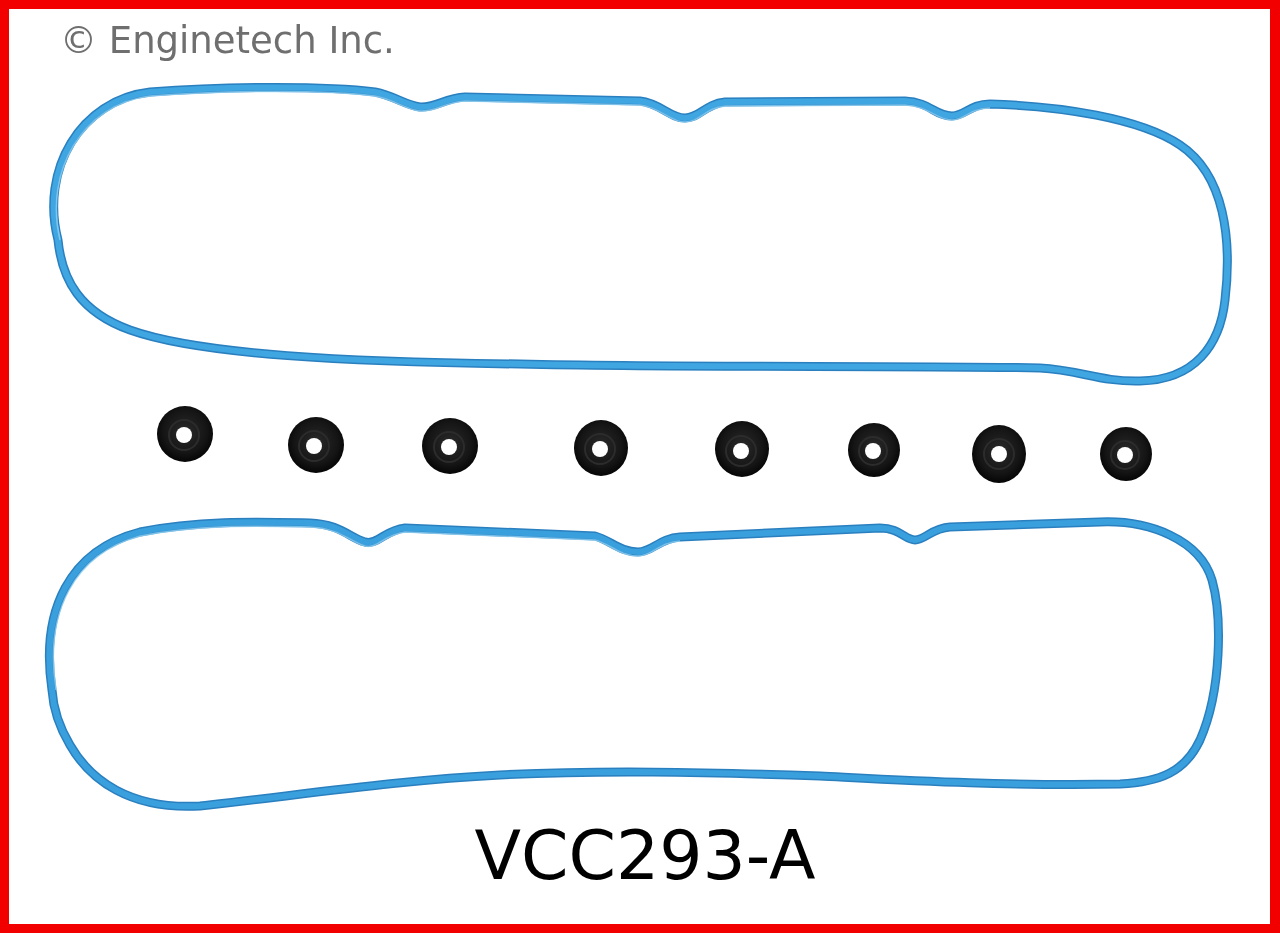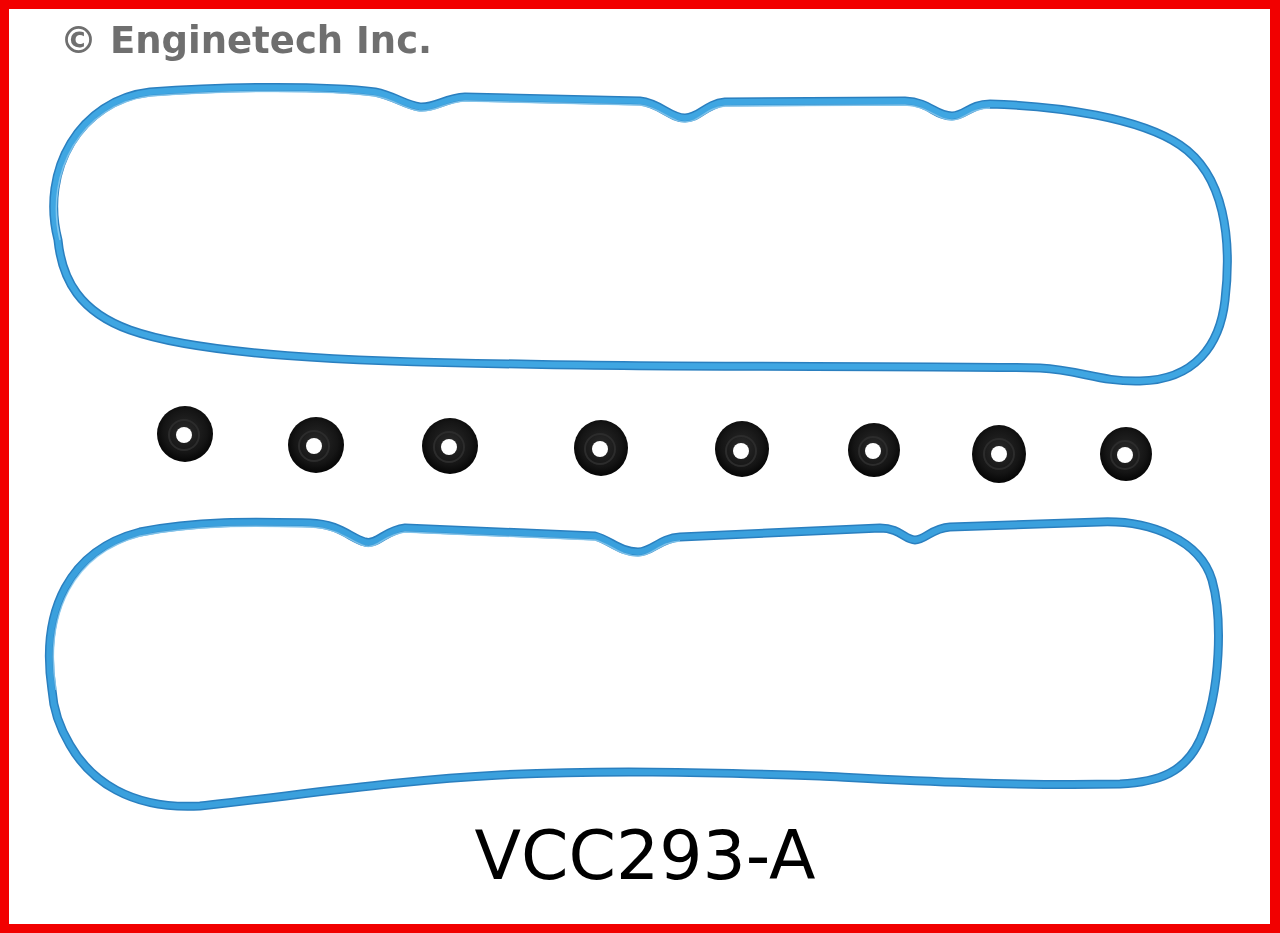--- a/index.html
+++ b/index.html
@@ -9,21 +9,21 @@
       width: 1280px; height: 933px;
       box-sizing: border-box;
       border-style: solid; border-color: #f20000;
       border-width: 9px 10px 9px 9px;
       background: #ffffff;
     }
     .copyright {
       position: absolute; left: 60px; top: 22px;
       font-family: "DejaVu Sans", sans-serif;
       font-size: 37px; color: #6f6f6f; letter-spacing: 0px;
-      white-space: nowrap; line-height: 1; font-weight: bold;
+      white-space: nowrap; line-height: 1;
     }
     .part-number {
       position: absolute; left: 0; width: 1280px; top: 822px;
       text-align: center;
       font-family: "DejaVu Sans", sans-serif;
       font-size: 68px; color: #000000;
       line-height: 1; padding-left: 5px;
     }
     svg.art { position: absolute; left: 0; top: 0; }
   </style>

